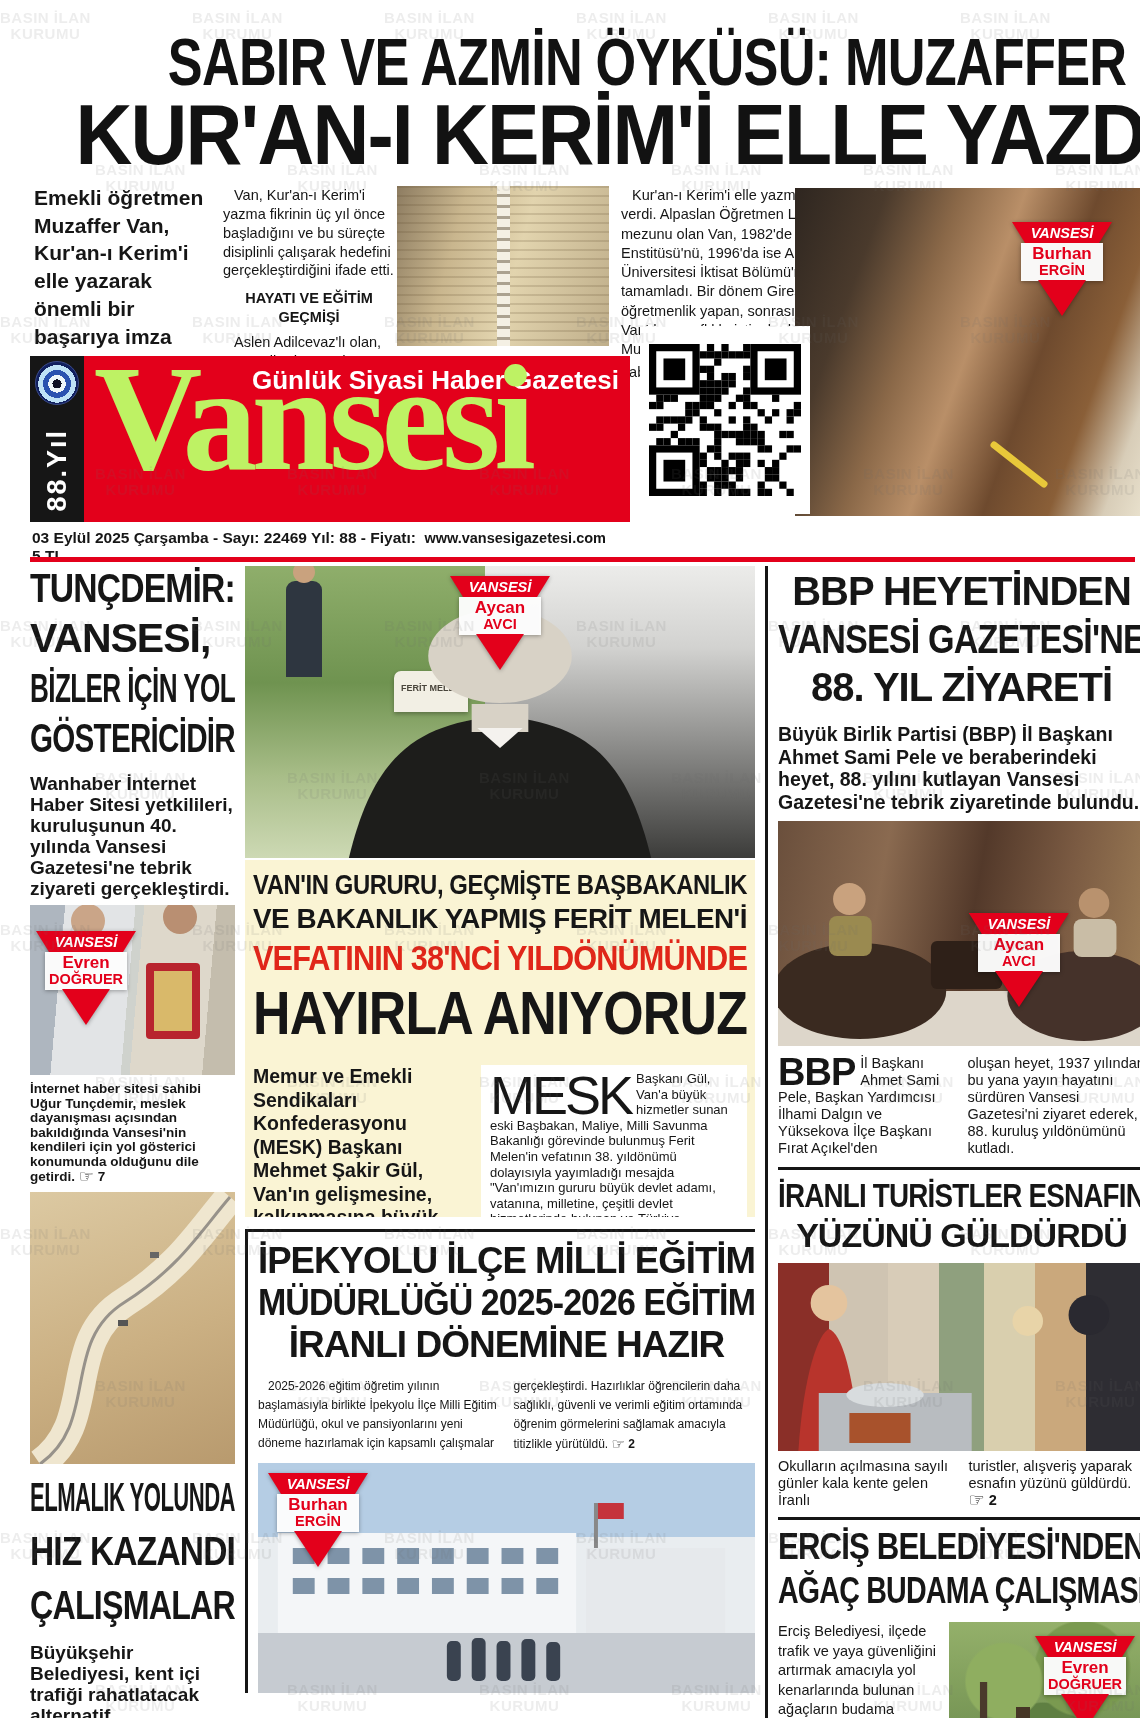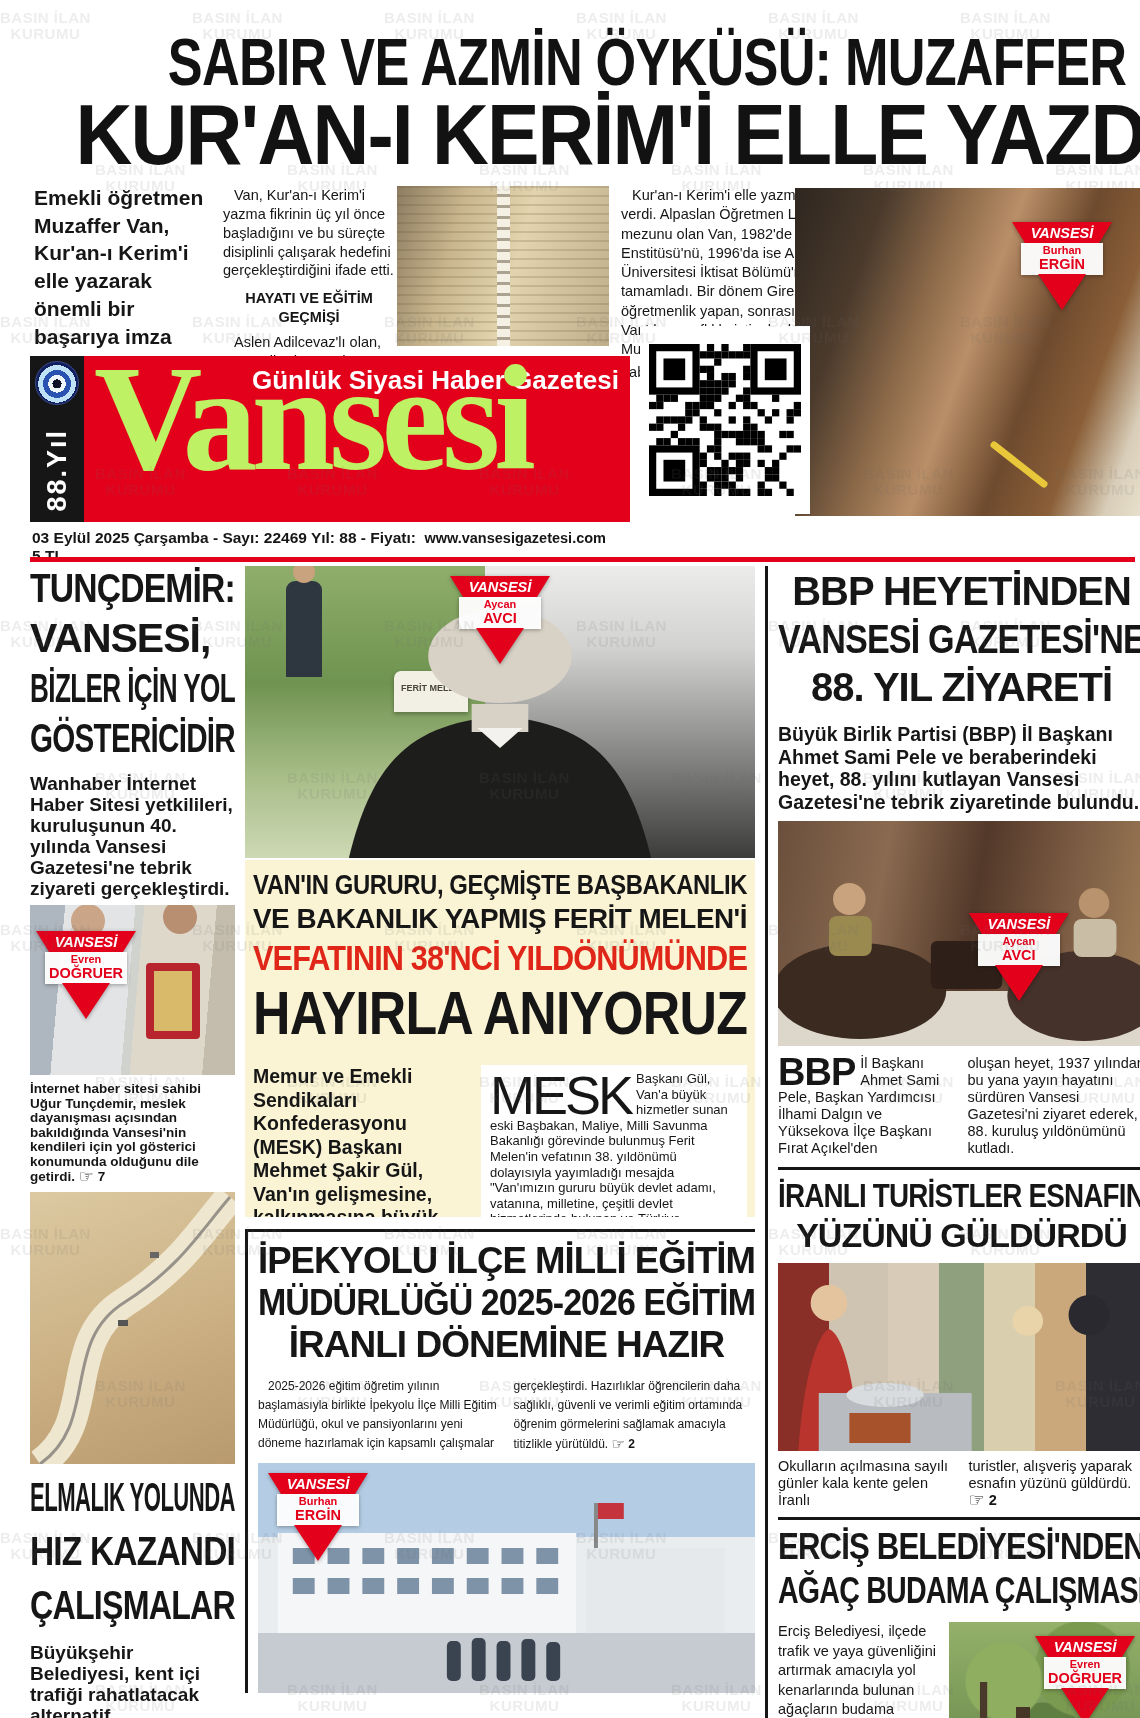--- a/index.html
+++ b/index.html
@@ -142,21 +142,21 @@
                radial-gradient(circle at 68% 22%,#7a9a50 0 22%,transparent 23%),
                radial-gradient(circle at 48% 58%,#5f7f42 0 26%,transparent 27%),
                linear-gradient(180deg,#94b06a,#6a8a4c 68%,#8fa0b0 100%);}
   .tree-photo::after{content:"";position:absolute;left:34%;bottom:0;width:14px;height:60%;background:#463626;}
 
   
   .badge{position:absolute;width:100px;z-index:3;text-align:center;filter:drop-shadow(0 1px 2px rgba(0,0,0,.35));}
   .badge-top{background:var(--red);color:#fff;font-style:italic;font-weight:800;font-size:14.5px;
     padding:3px 0 2px;clip-path:polygon(0 0,100% 0,87% 100%,13% 100%);}
   .badge-name{background:rgba(255,255,255,.96);width:82%;margin:0 auto;padding:2px 0 3px;}
-  .badge-first{color:var(--red);font-weight:800;font-size:11px;line-height:1.05;}
+  .badge-first{color:var(--red);font-weight:800;font-size:17px;line-height:1.05;}
   .badge-last{color:var(--red);font-weight:800;font-size:14.5px;line-height:1.05;}
   .badge-tri{width:0;height:0;margin:-1px auto 0;border-left:24px solid transparent;
     border-right:24px solid transparent;border-top:36px solid var(--red);}
 
   
   .pref{white-space:nowrap;font-weight:800;}
   .pref .hand{font-size:1.25em;font-weight:400;vertical-align:-1px;}
 </style>
 </head>
 <body>

